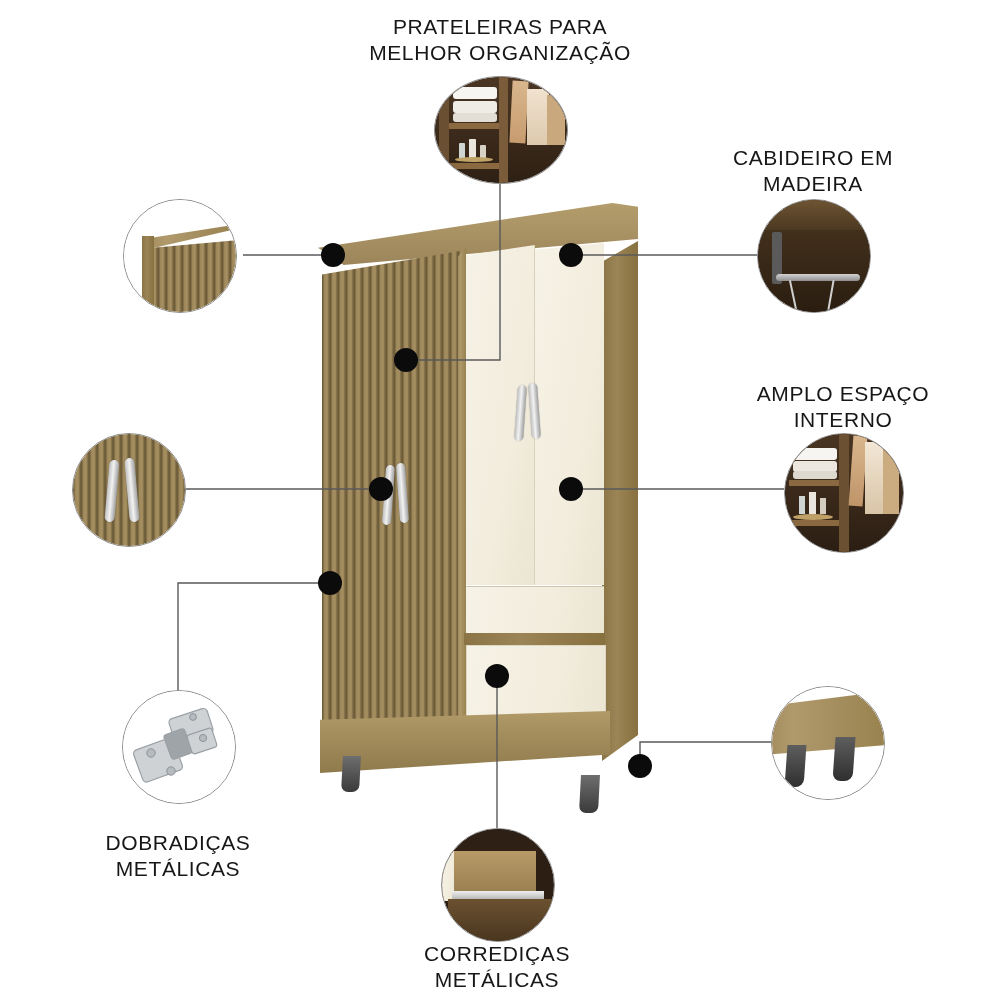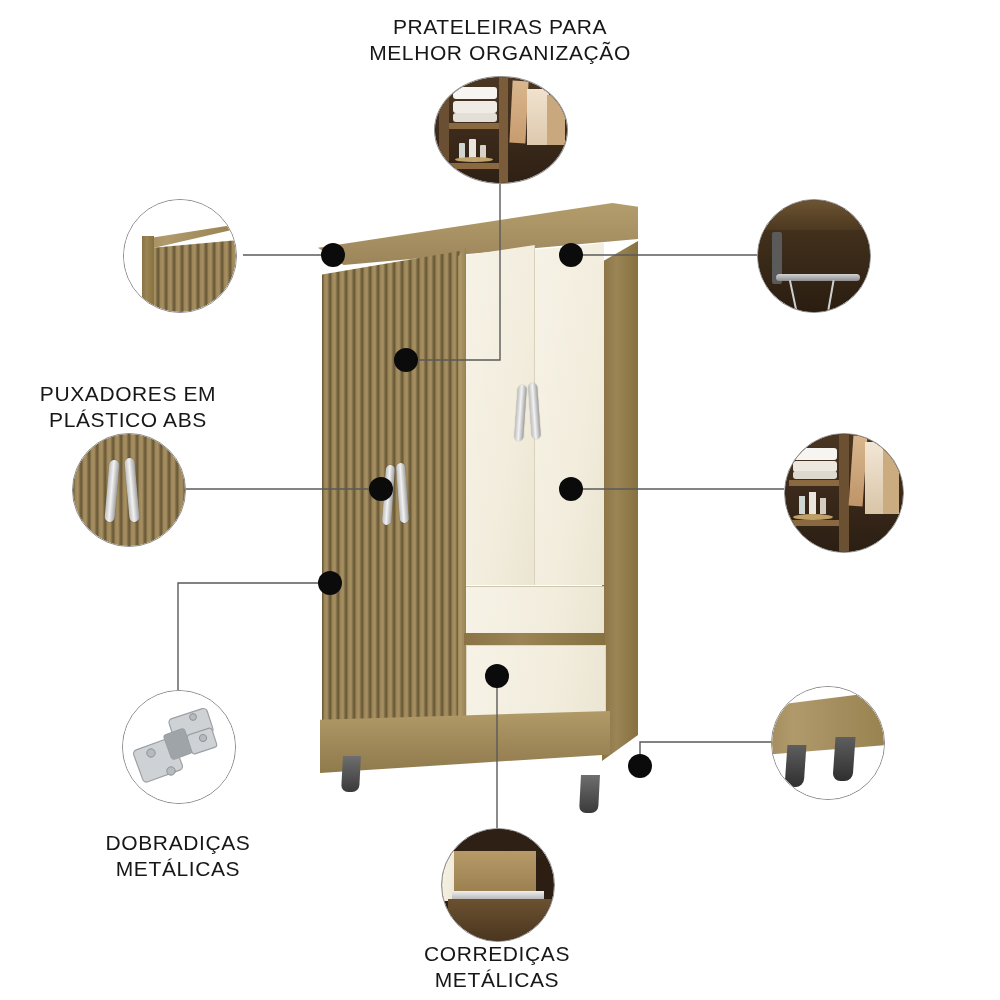--- a/index.html
+++ b/index.html
@@ -244,24 +244,26 @@
            background:linear-gradient(180deg,#efefef,#b9b9b9);"></div>
       <div class="ph" style="left:6px;top:70px;width:106px;height:42px;
            background:linear-gradient(180deg,#6b5130,#4a361f);"></div>
     </div>
   </div>
 
   <div class="label" style="left:340px;top:14px;width:320px;">PRATELEIRAS PARA
 MELHOR ORGANIZAÇÃO</div>
 
 
-
-  <div class="label" style="left:8px;top:381px;width:240px;">PUXADORES EM
-PLÁSTICO ABS</div>
-
+  <div class="label" style="left:693px;top:145px;width:240px;">CABIDEIRO EM
+MADEIRA</div>
+
+
+  <div class="label" style="left:723px;top:381px;width:240px;">AMPLO ESPAÇO
+INTERNO</div>
 
   <div class="label" style="left:58px;top:830px;width:240px;">DOBRADIÇAS
 METÁLICAS</div>
 
 
   <div class="label" style="left:377px;top:941px;width:240px;">CORREDIÇAS
 METÁLICAS</div>
 
 </div>
 

